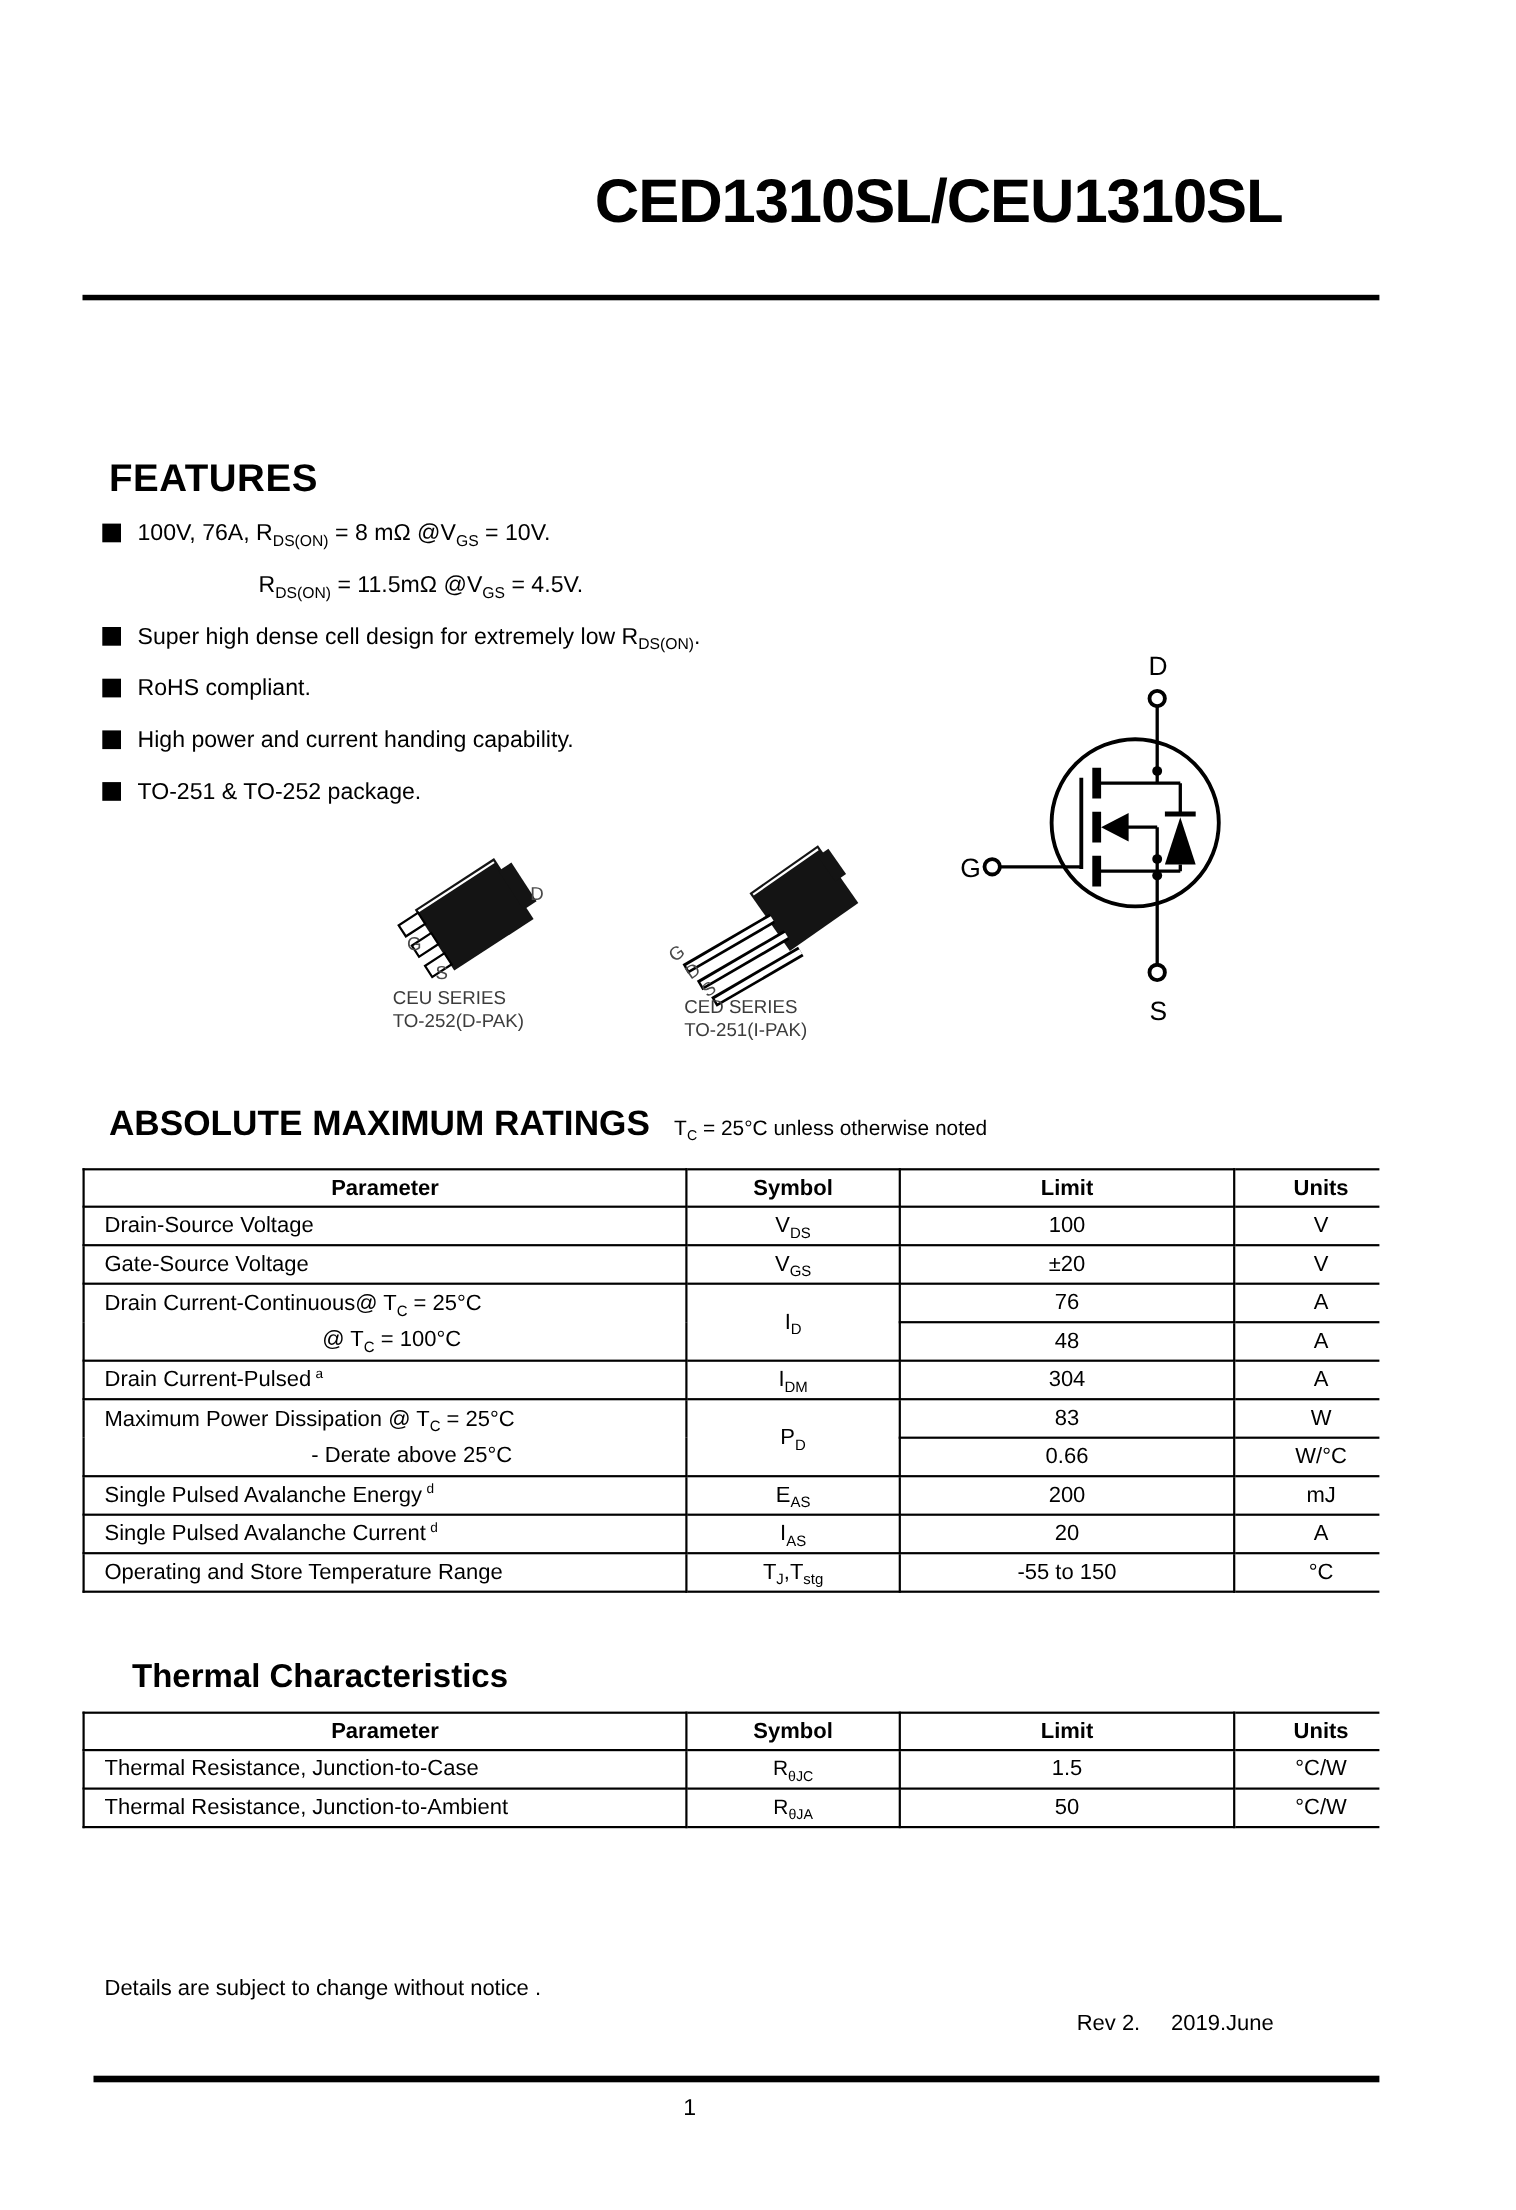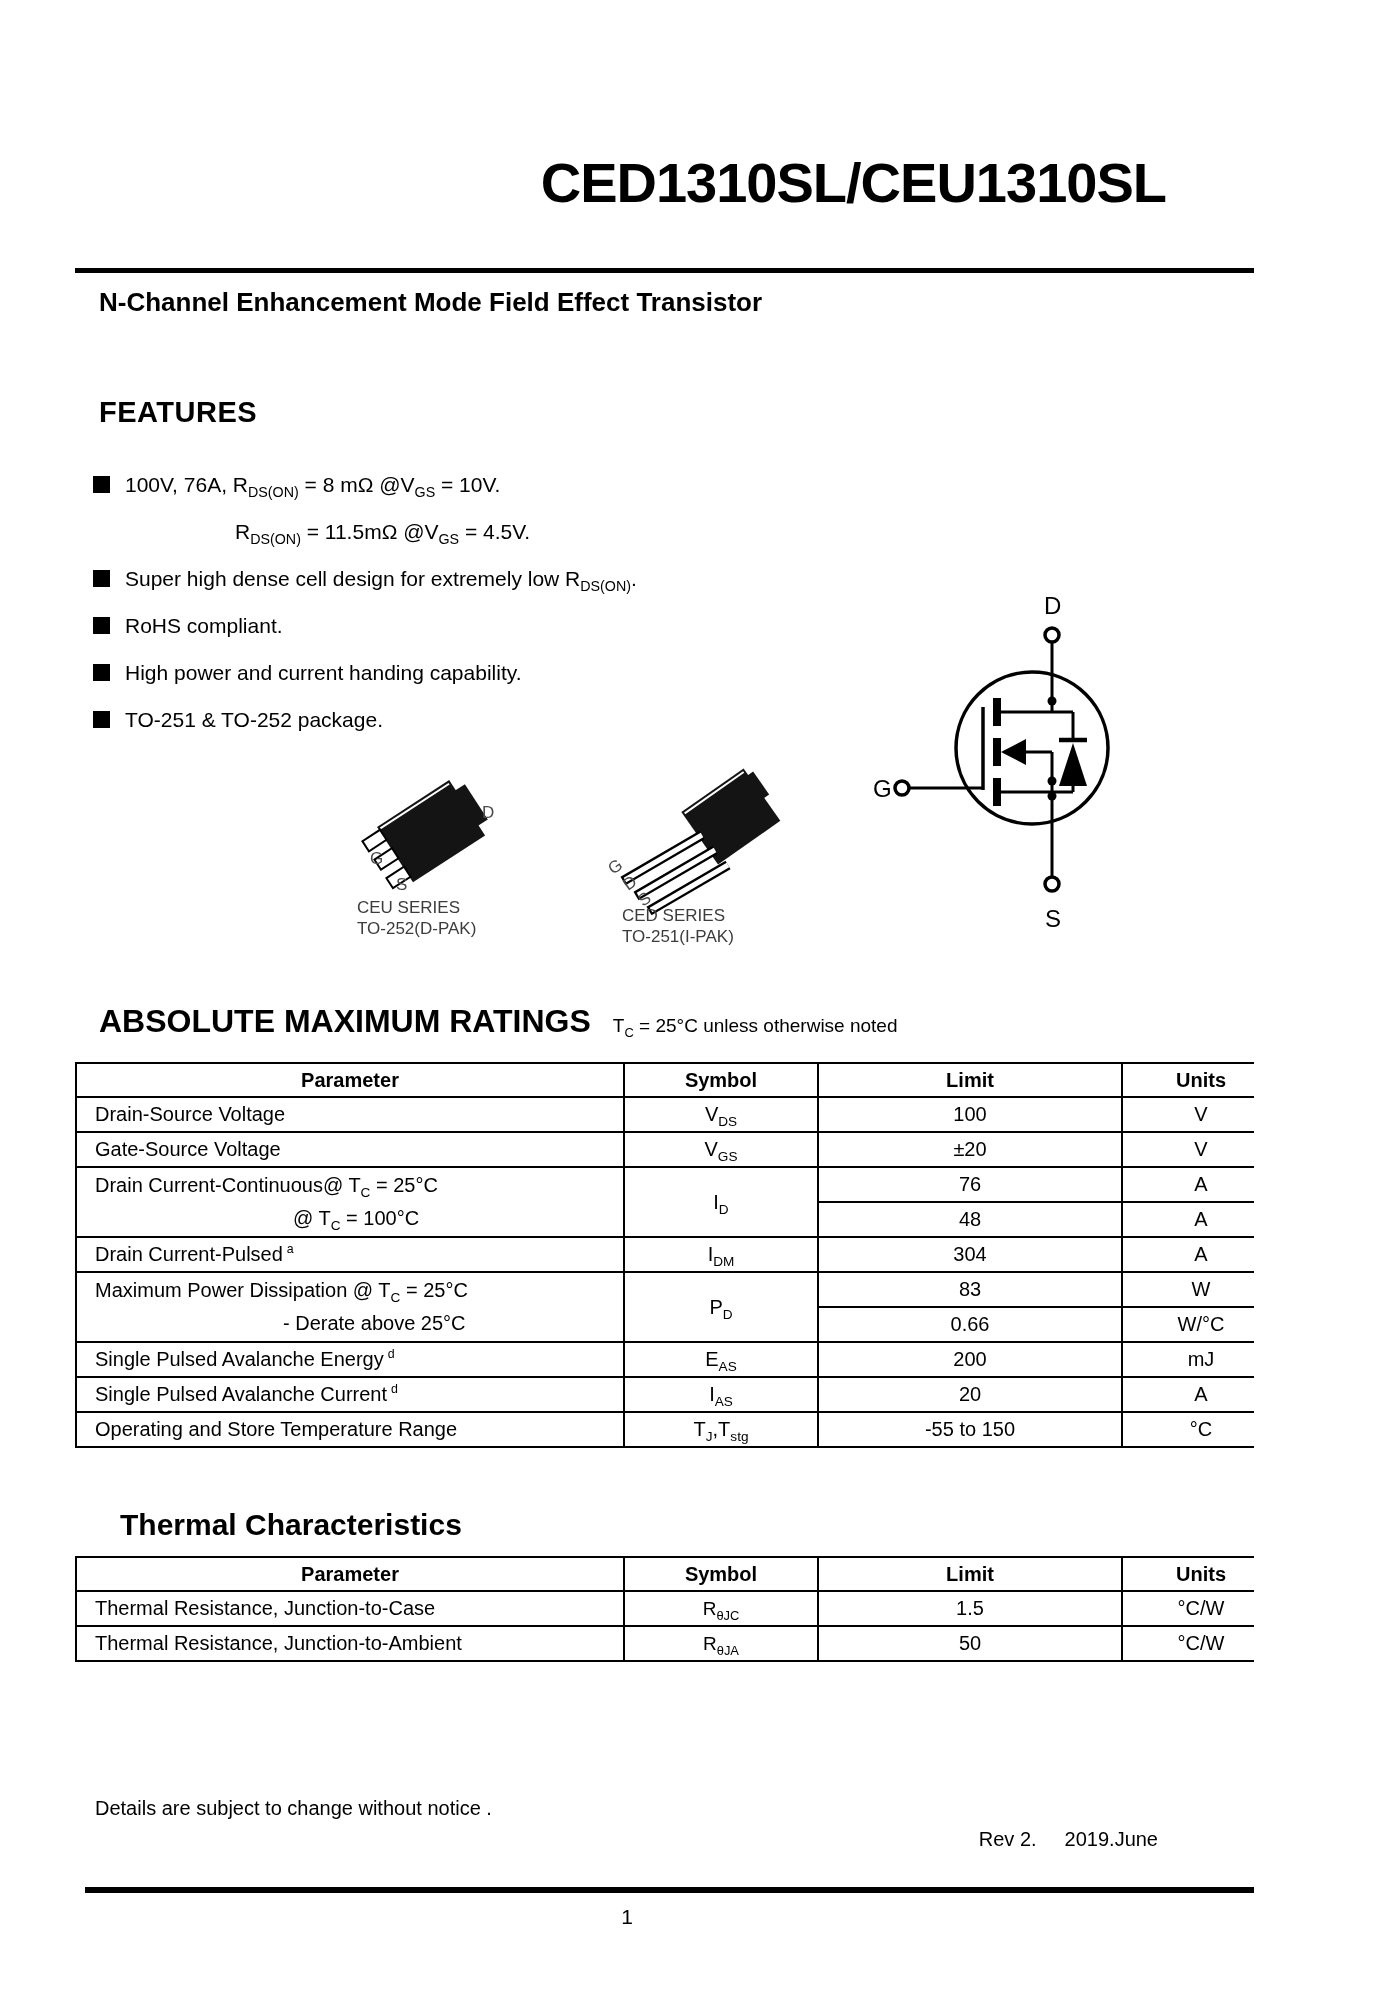--- a/index.html
+++ b/index.html
@@ -33,22 +33,22 @@
   .subtitle {
     position: absolute;
     left: 99px; top: 287px;
     font-size: 26px;
     font-weight: 700;
   }
 
   
   .features-heading {
     position: absolute;
-    left: 99px; top: 396px;
-    font-size: 29px;
+    left: 99px; top: 415px;
+    font-size: 35px;
     font-weight: 700;
     letter-spacing: 0.5px;
   }
   .features-list {
     position: absolute;
     left: 93px; top: 472px;
     width: 720px;
     list-style: none; margin: 0; padding: 0;
     font-size: 21px;
   }
@@ -166,21 +166,20 @@
     font-size: 21px;
   }
 </style>
 </head>
 <body>
 
 <div class="page">
 
   <div class="part-title">CED1310SL/CEU1310SL</div>
   <div class="title-rule"></div>
-  <div class="subtitle">N-Channel Enhancement Mode Field Effect Transistor</div>
 
   <div class="features-heading">FEATURES</div>
   <ul class="features-list">
     <li>
       <span class="bullet-sq"></span>
       <span>100V, 76A, R<sub>DS(ON)</sub> = 8 mΩ @V<sub>GS</sub> = 10V.</span>
     </li>
     <li class="indent">
       <span>R<sub>DS(ON)</sub> = 11.5mΩ @V<sub>GS</sub> = 4.5V.</span>
     </li>

